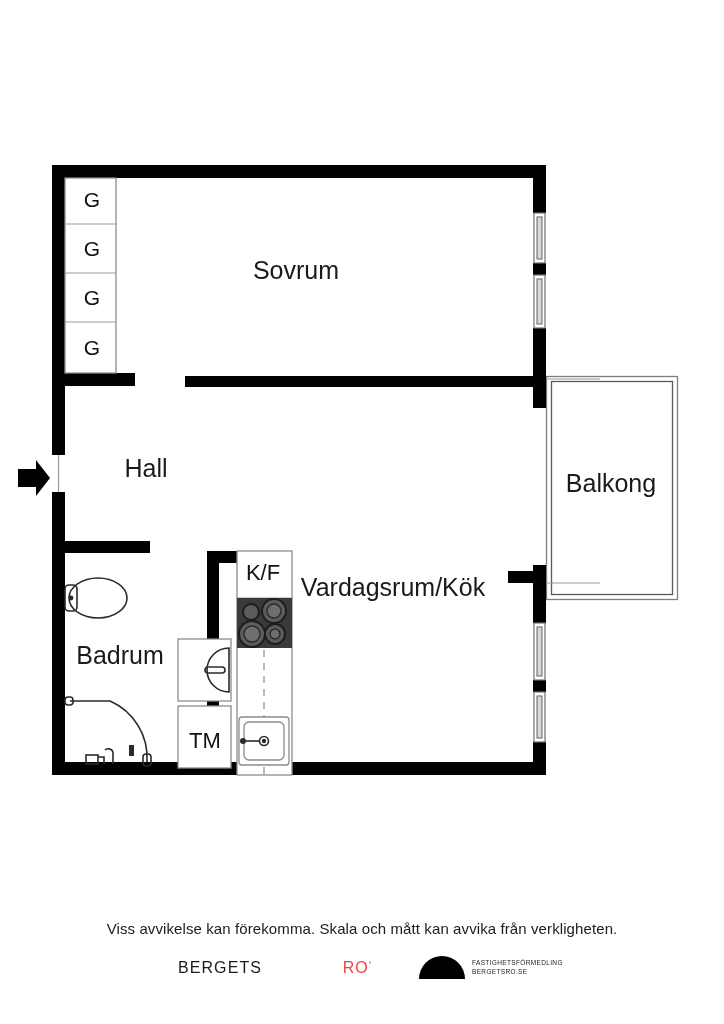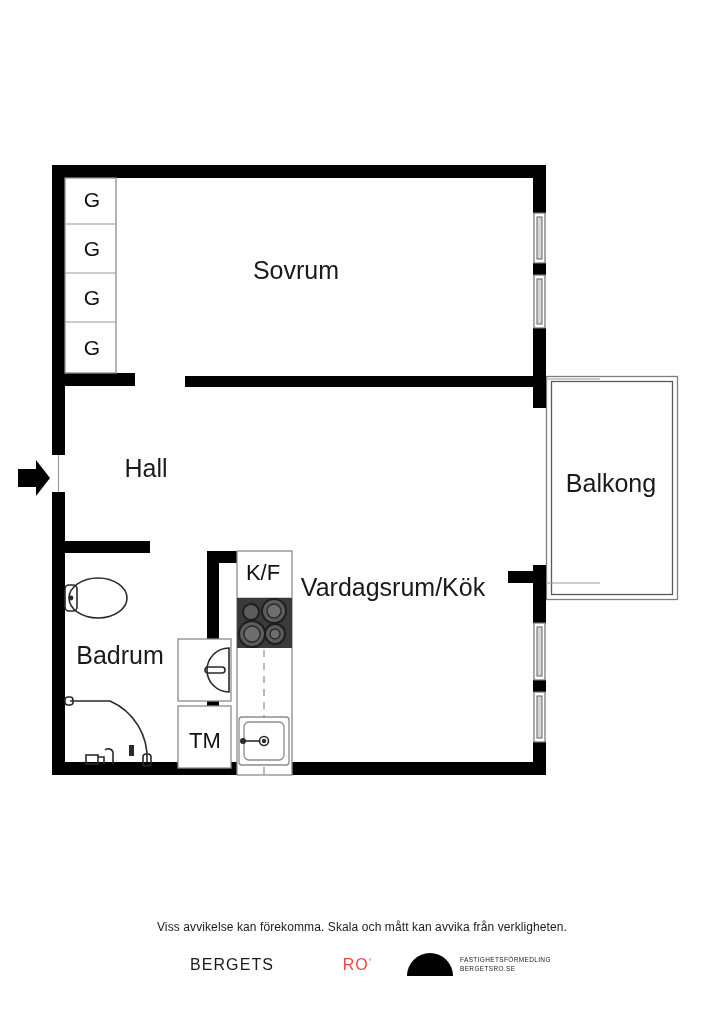--- a/index.html
+++ b/index.html
@@ -89,30 +89,30 @@
   
   #footer {
     position: absolute;
     left: 0;
     top: 920px;
     width: 724px;
     text-align: center;
   }
   #disclaimer {
     font-family: "Liberation Sans", sans-serif;
-    font-size: 12px;
+    font-size: 15px;
     color: #1b1b1b;
     letter-spacing: 0.1px;
   }
   #brand-row {
     margin-top: 19px;
     display: flex;
     align-items: center;
     justify-content: center;
-    gap: 0;
+    gap: 12px;
   }
   .brand-bergets {
     font-family: "Liberation Sans", sans-serif;
     font-size: 16px;
     letter-spacing: 1.1px;
     color: #1b1b1b;
     width: 150px;
     text-align: center;
   }
   .brand-ro-wrap {

